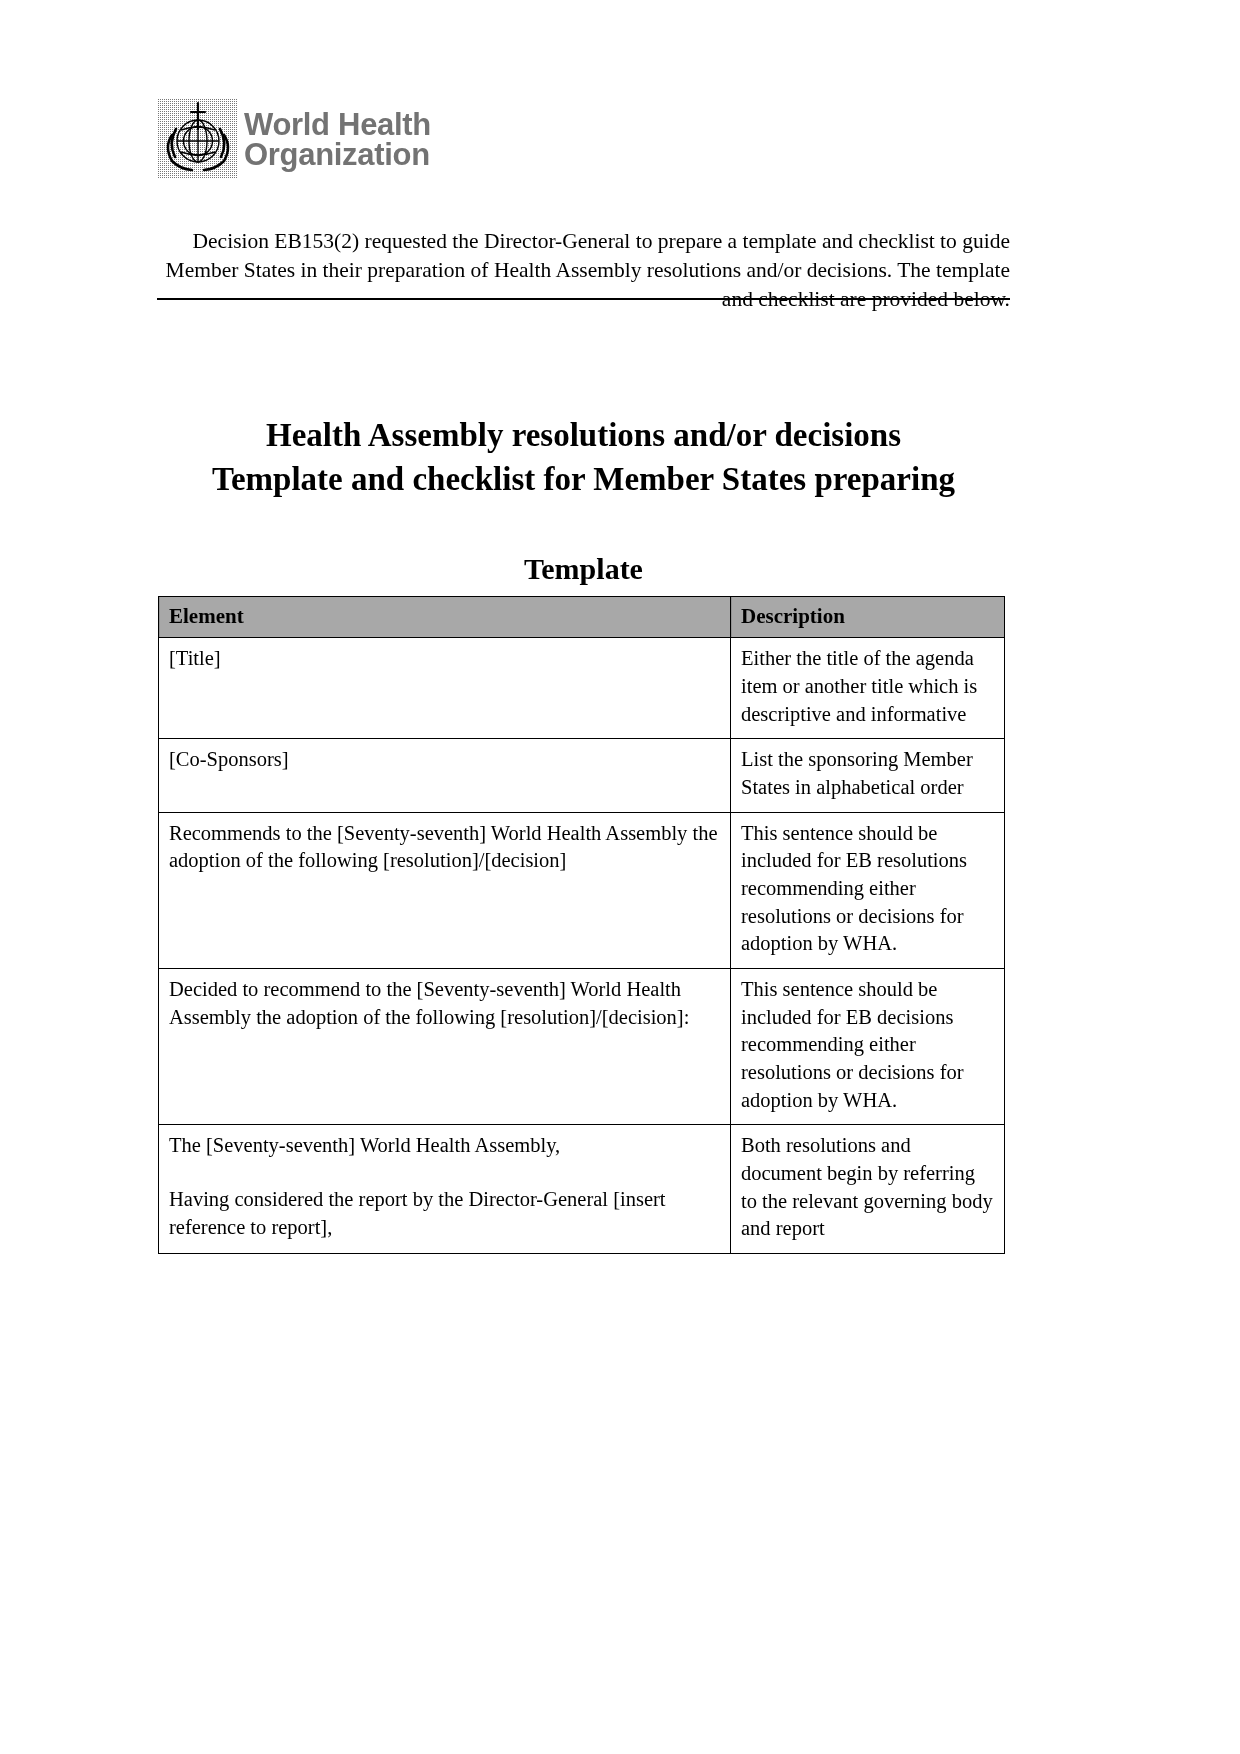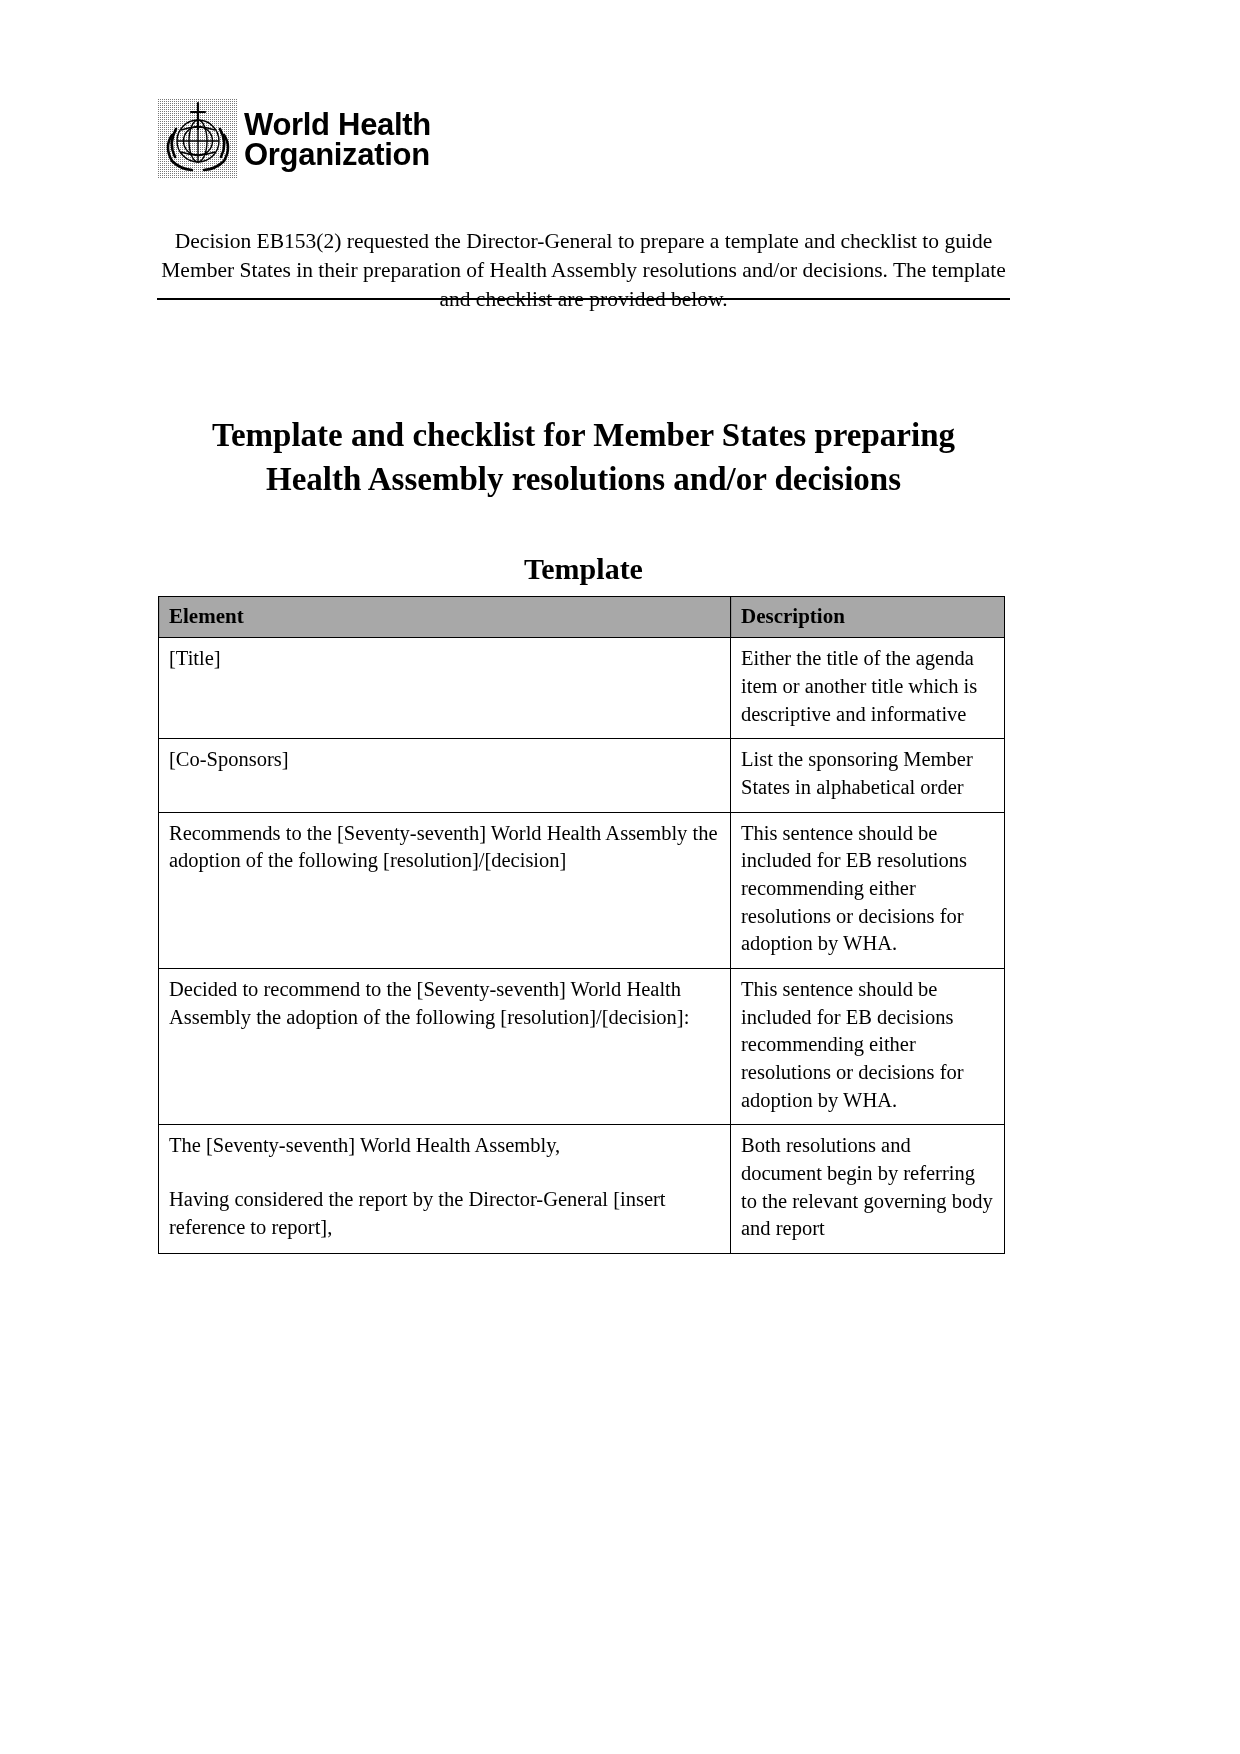--- a/index.html
+++ b/index.html
@@ -38,34 +38,34 @@
     height: 80px;
     flex: 0 0 80px;
     position: relative;
   }
   .logo-wordmark {
     font-family: "Liberation Sans", "DejaVu Sans", sans-serif;
     font-weight: bold;
     font-size: 31px;
     line-height: 0.98;
     letter-spacing: -0.3px;
-    color: #000000;
+    color: #737373;
     padding-top: 2px;
   }
   .logo-wordmark div { white-space: nowrap; }
 
   
   .intro {
     position: absolute;
     left: 157px;
     top: 205px;
     width: 853px;
     font-size: 21.5px;
     line-height: 1.36;
-    text-align: center;
+    text-align: right;
   }
 
   
   .hrule {
     position: absolute;
     left: 157px;
     top: 298px;
     width: 853px;
     height: 0;
     border-top: 2px solid #000000;
@@ -179,22 +179,22 @@
       <div>World Health</div>
       <div>Organization</div>
     </div>
   </div>
 
   <p class="intro">Decision EB153(2) requested the Director-General to prepare a template and checklist to guide Member States in their preparation of Health Assembly resolutions and/or decisions. The template and checklist are provided below.</p>
 
   <div class="hrule"></div>
 
   <h1 class="main-title">
+    <div>Health Assembly resolutions and/or decisions</div>
     <div>Template and checklist for Member States preparing</div>
-    <div>Health Assembly resolutions and/or decisions</div>
   </h1>
 
   <h2 class="subtitle">Template</h2>
 
   <table class="tpl-table">
     <colgroup>
       <col class="col-element">
       <col class="col-desc">
     </colgroup>
     <thead>

